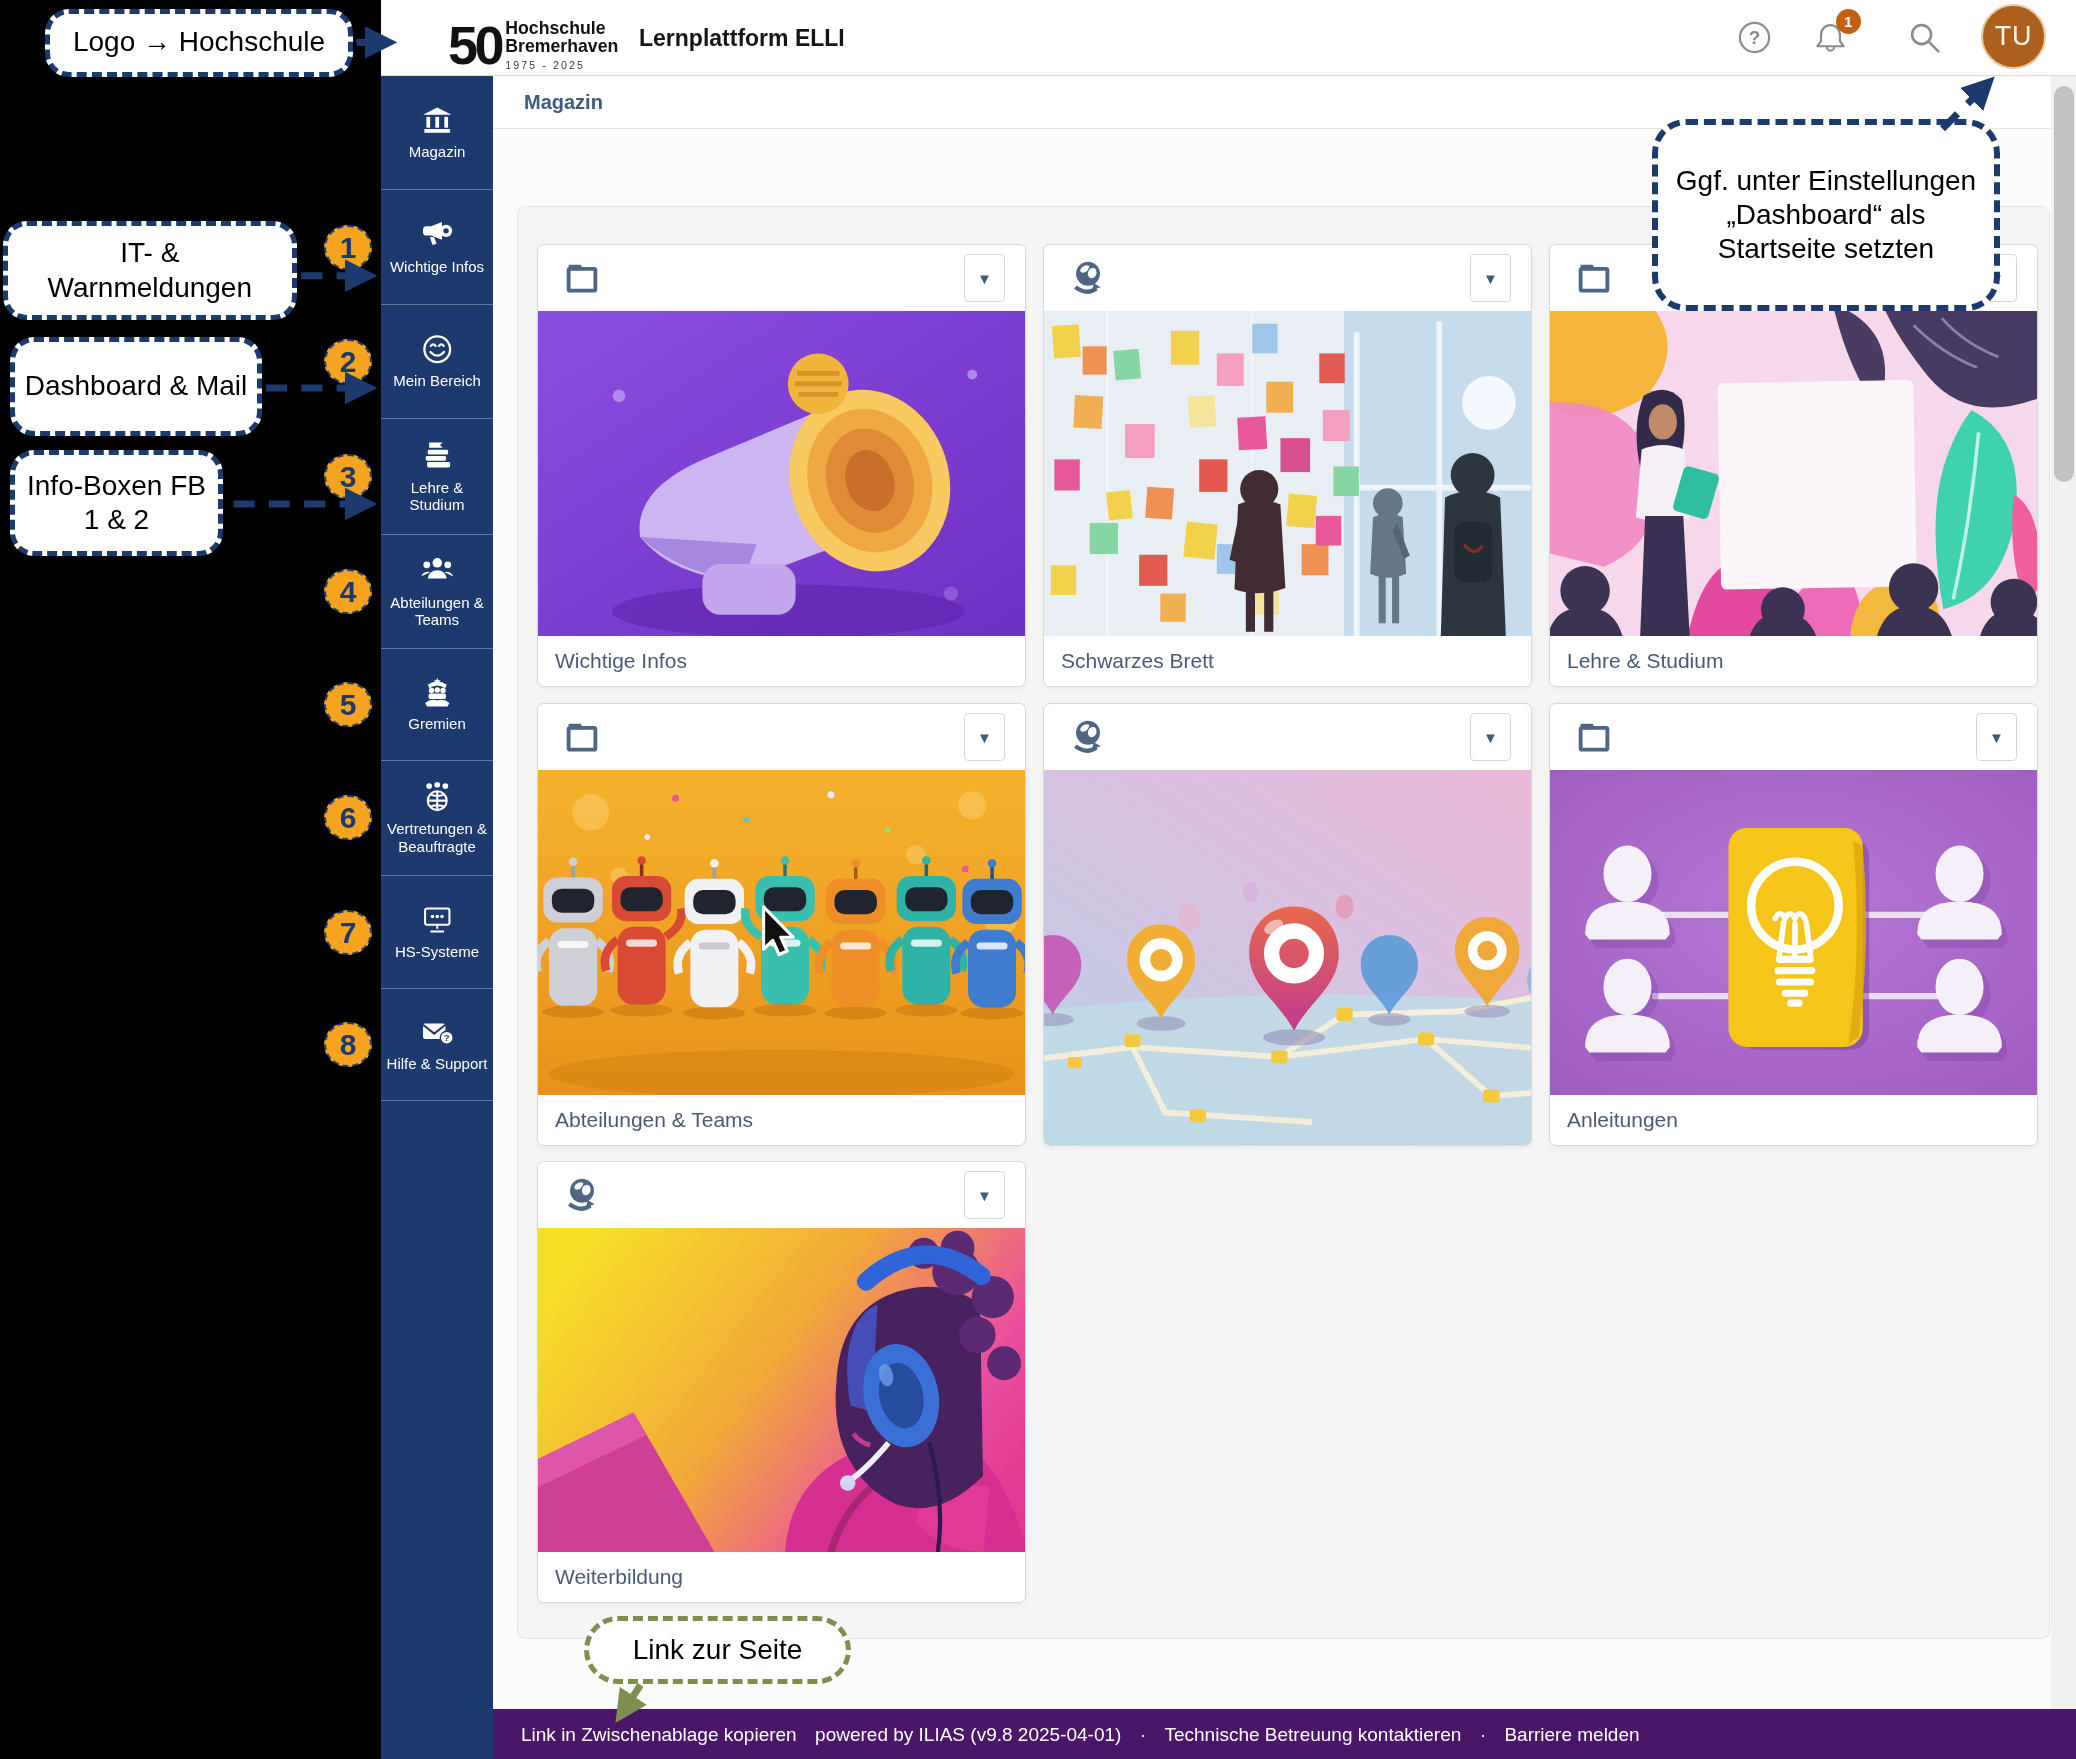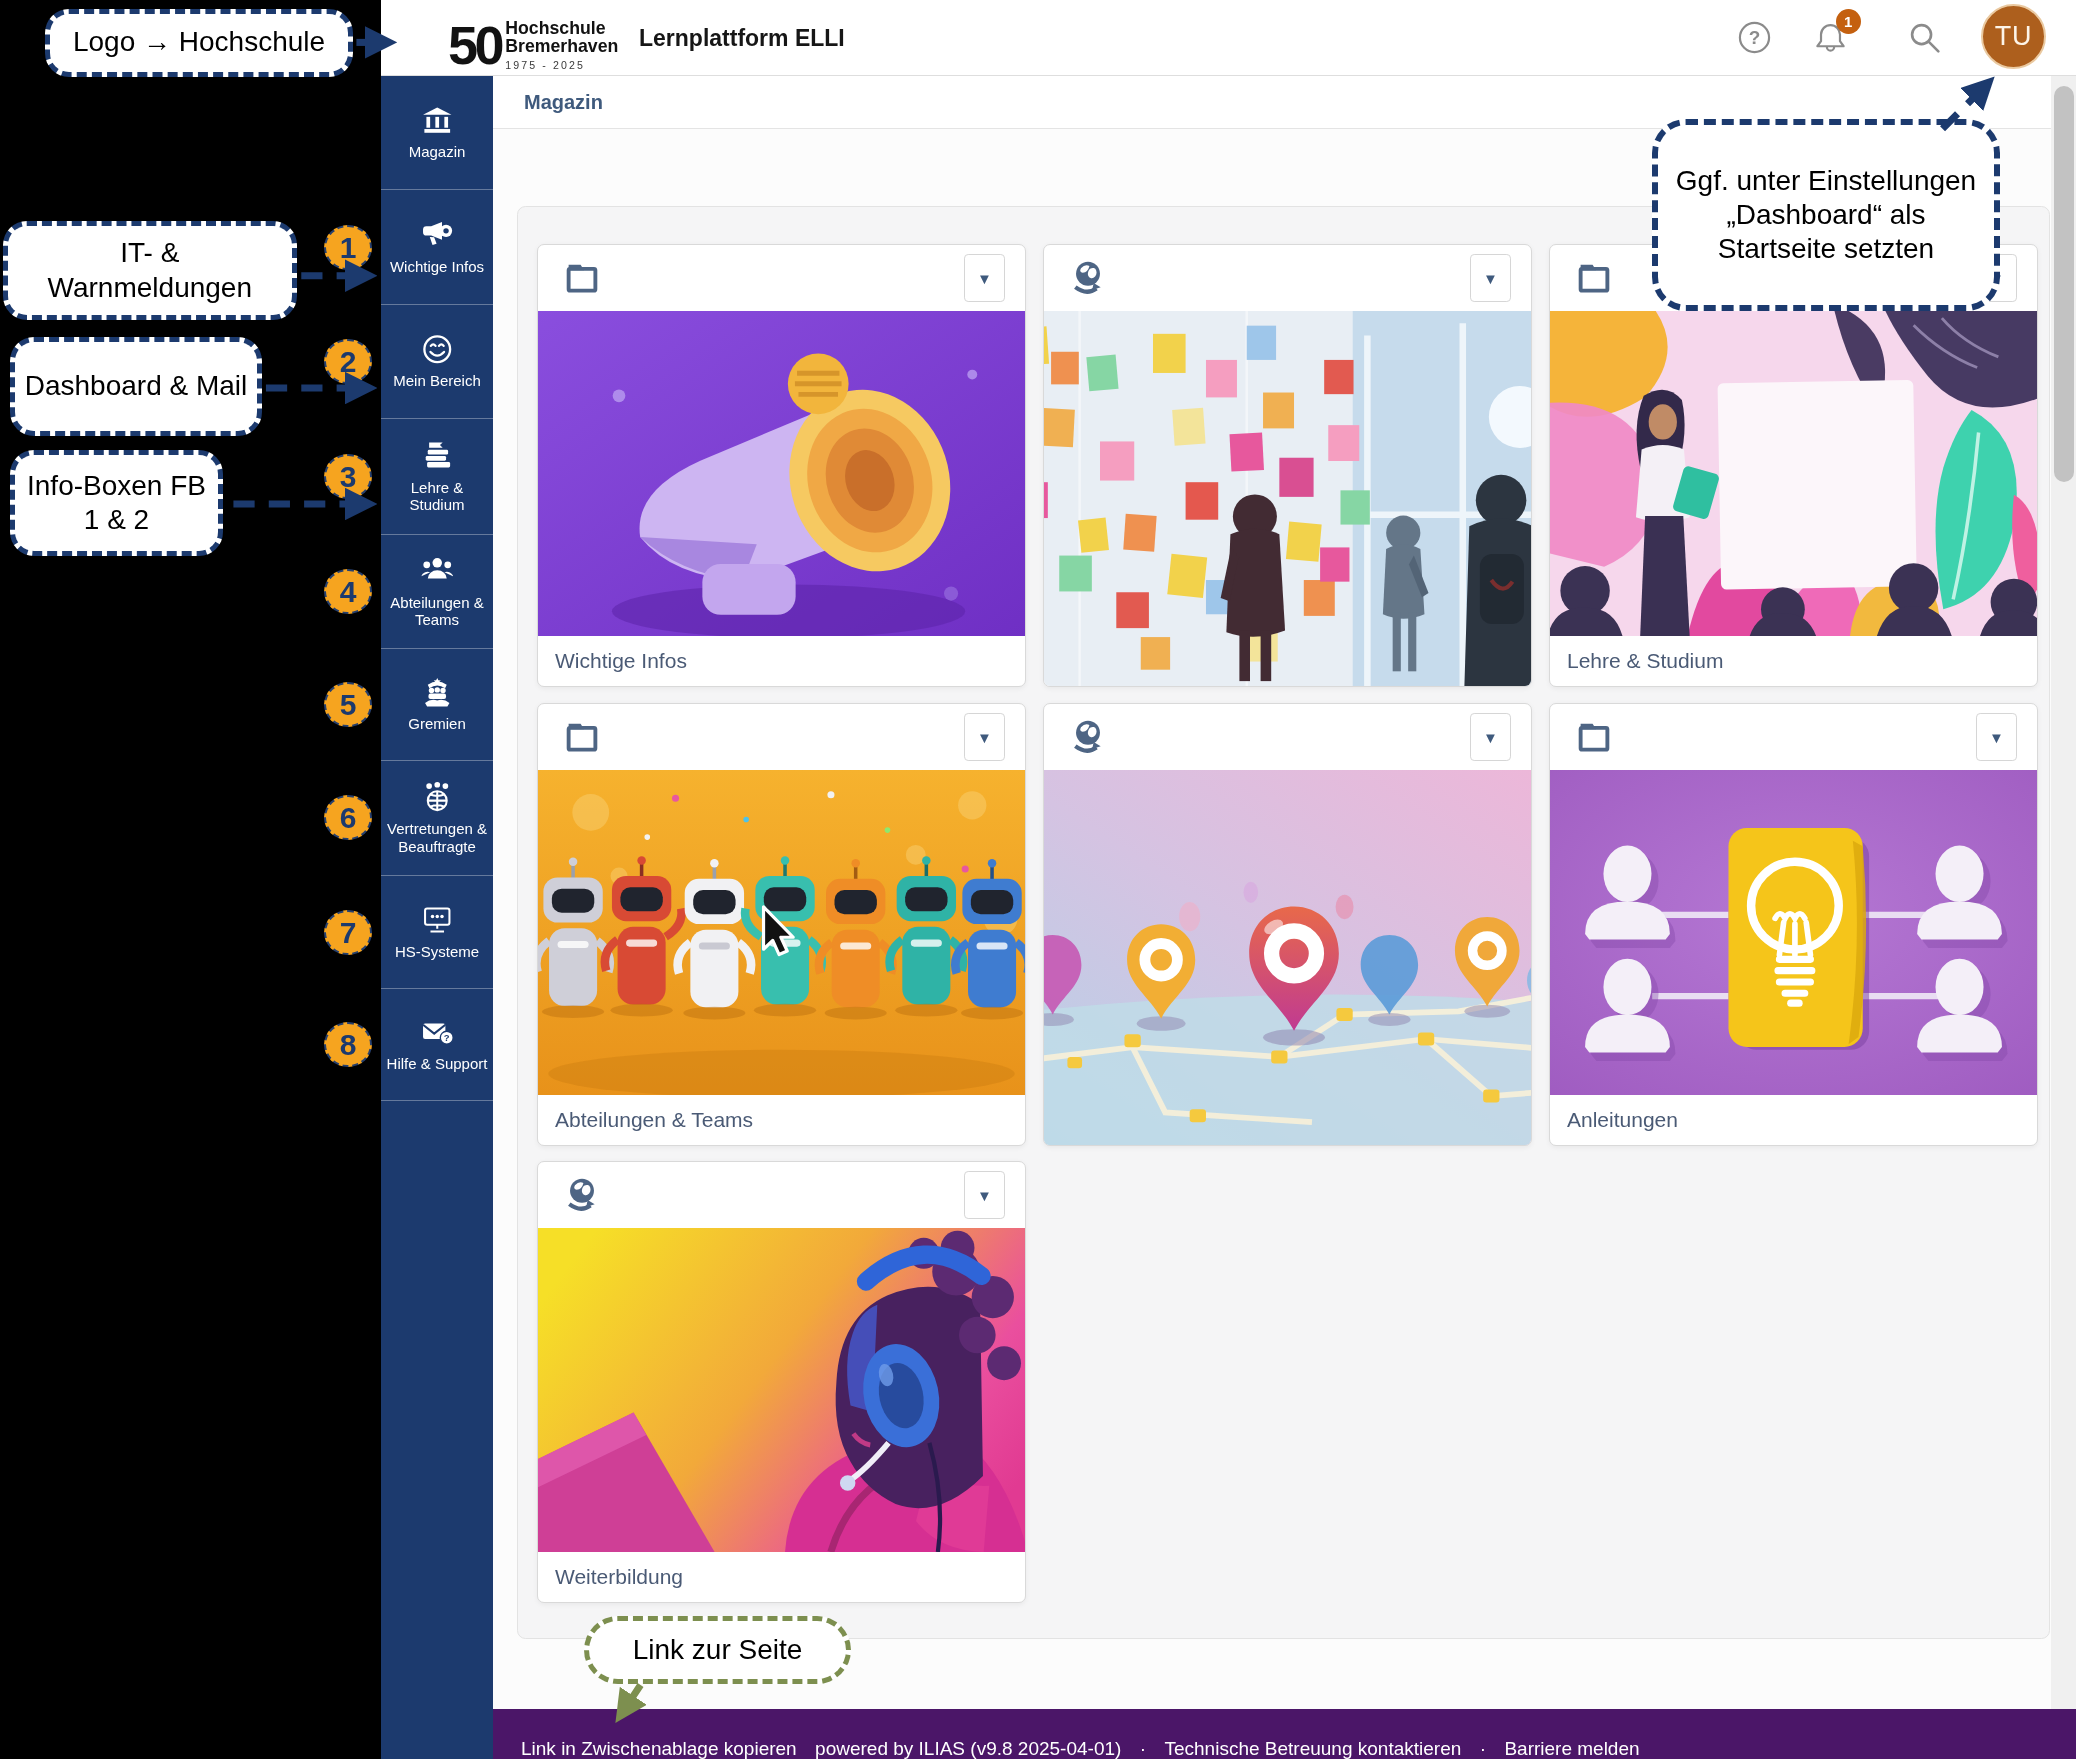--- a/index.html
+++ b/index.html
@@ -38,21 +38,21 @@
   .chead{height:66px;min-height:66px;display:flex;align-items:center;padding:0 20px 0 25.4px}
   .ctype svg{width:38px;height:38px;display:block}
   .cdrop{margin-left:auto;width:41px;height:48px;background:#fff;border:1.4px solid #d6d6d6;border-radius:4.2px;display:flex;align-items:center;justify-content:center;cursor:pointer}
   .cdrop span{color:#3f5a7d;font-size:15px;line-height:1}
   .cimg{flex:1;overflow:hidden;cursor:pointer}
   .cimg svg{display:block;width:100%;height:100%}
   .ctitle{height:50px;min-height:50px;display:flex;align-items:center;padding-left:17px}
   .ctitle a{font-size:21px;color:#4a5a75;text-decoration:none;cursor:pointer}
 
   
-  .footer{position:absolute;left:493px;top:1709px;width:1584px;height:51px;background:#4b1668;display:flex;align-items:flex-end;gap:18.4px;padding-left:28px;z-index:5}
+  .footer{position:absolute;left:493px;top:1709px;width:1584px;height:51px;background:#4b1668;display:flex;align-items:center;gap:18.4px;padding-left:28px;z-index:5}
   .footer span{color:#fff;font-size:19px;white-space:nowrap}
   .flink{cursor:pointer}
 
   
   .callout{position:absolute;background:#fff;border:5px dashed #1c3a6e;border-radius:24px;display:flex;align-items:center;justify-content:center;text-align:center;font-size:28px;font-weight:500;color:#000;line-height:1.22;padding:2.8px 8.5px;z-index:40}
   .callout.green{border-color:#7d8f4f;border-width:5.7px;border-radius:34px}
   .callout.big{border-width:6.4px;border-radius:34px;padding:2.8px 14px}
   .badge-num{position:absolute;width:48px;height:45px;background:#f6a41f;border:2.1px dashed #27406e;border-radius:50%;display:flex;align-items:center;justify-content:center;font-size:30px;font-weight:700;color:#1c3a6e;z-index:40}
   .overlay{position:absolute;left:0;top:0;z-index:60;pointer-events:none}
 </style>
@@ -328,20 +328,23 @@
         <path d="M505 300 l18 46 -8 5 -16-40 Z" fill="#4d5e70"></path>
       </g>
       <g fill="#2c3540">
         <circle cx="612" cy="232" r="31"></circle>
         <path d="M573 264 q39-19 78 0 l8 196 h-92 z"></path>
         <rect x="586" y="298" width="54" height="86" rx="15" fill="#222a33"></rect>
         <path d="M600 330 q14 20 26 2" stroke="#7a2e2e" stroke-width="5" fill="none"></path>
       </g>
     </svg>
   </div>
+  <div class="ctitle">
+      <a>Schwarzes Brett</a>
+    </div>
 </div>
 
 <div class="card" style="left:1549px;top:244px;height:443px">
   <div class="chead">
     <span class="ctype">
         <svg viewBox="0 0 54 54">
           <path d="M8 8 h17 l5 8 h-22 z" fill="#4e6584"></path>
           <rect x="8" y="14" width="38" height="31" rx="2" fill="none" stroke="#4e6584" stroke-width="5.5"></rect>
         </svg>
       </span>

